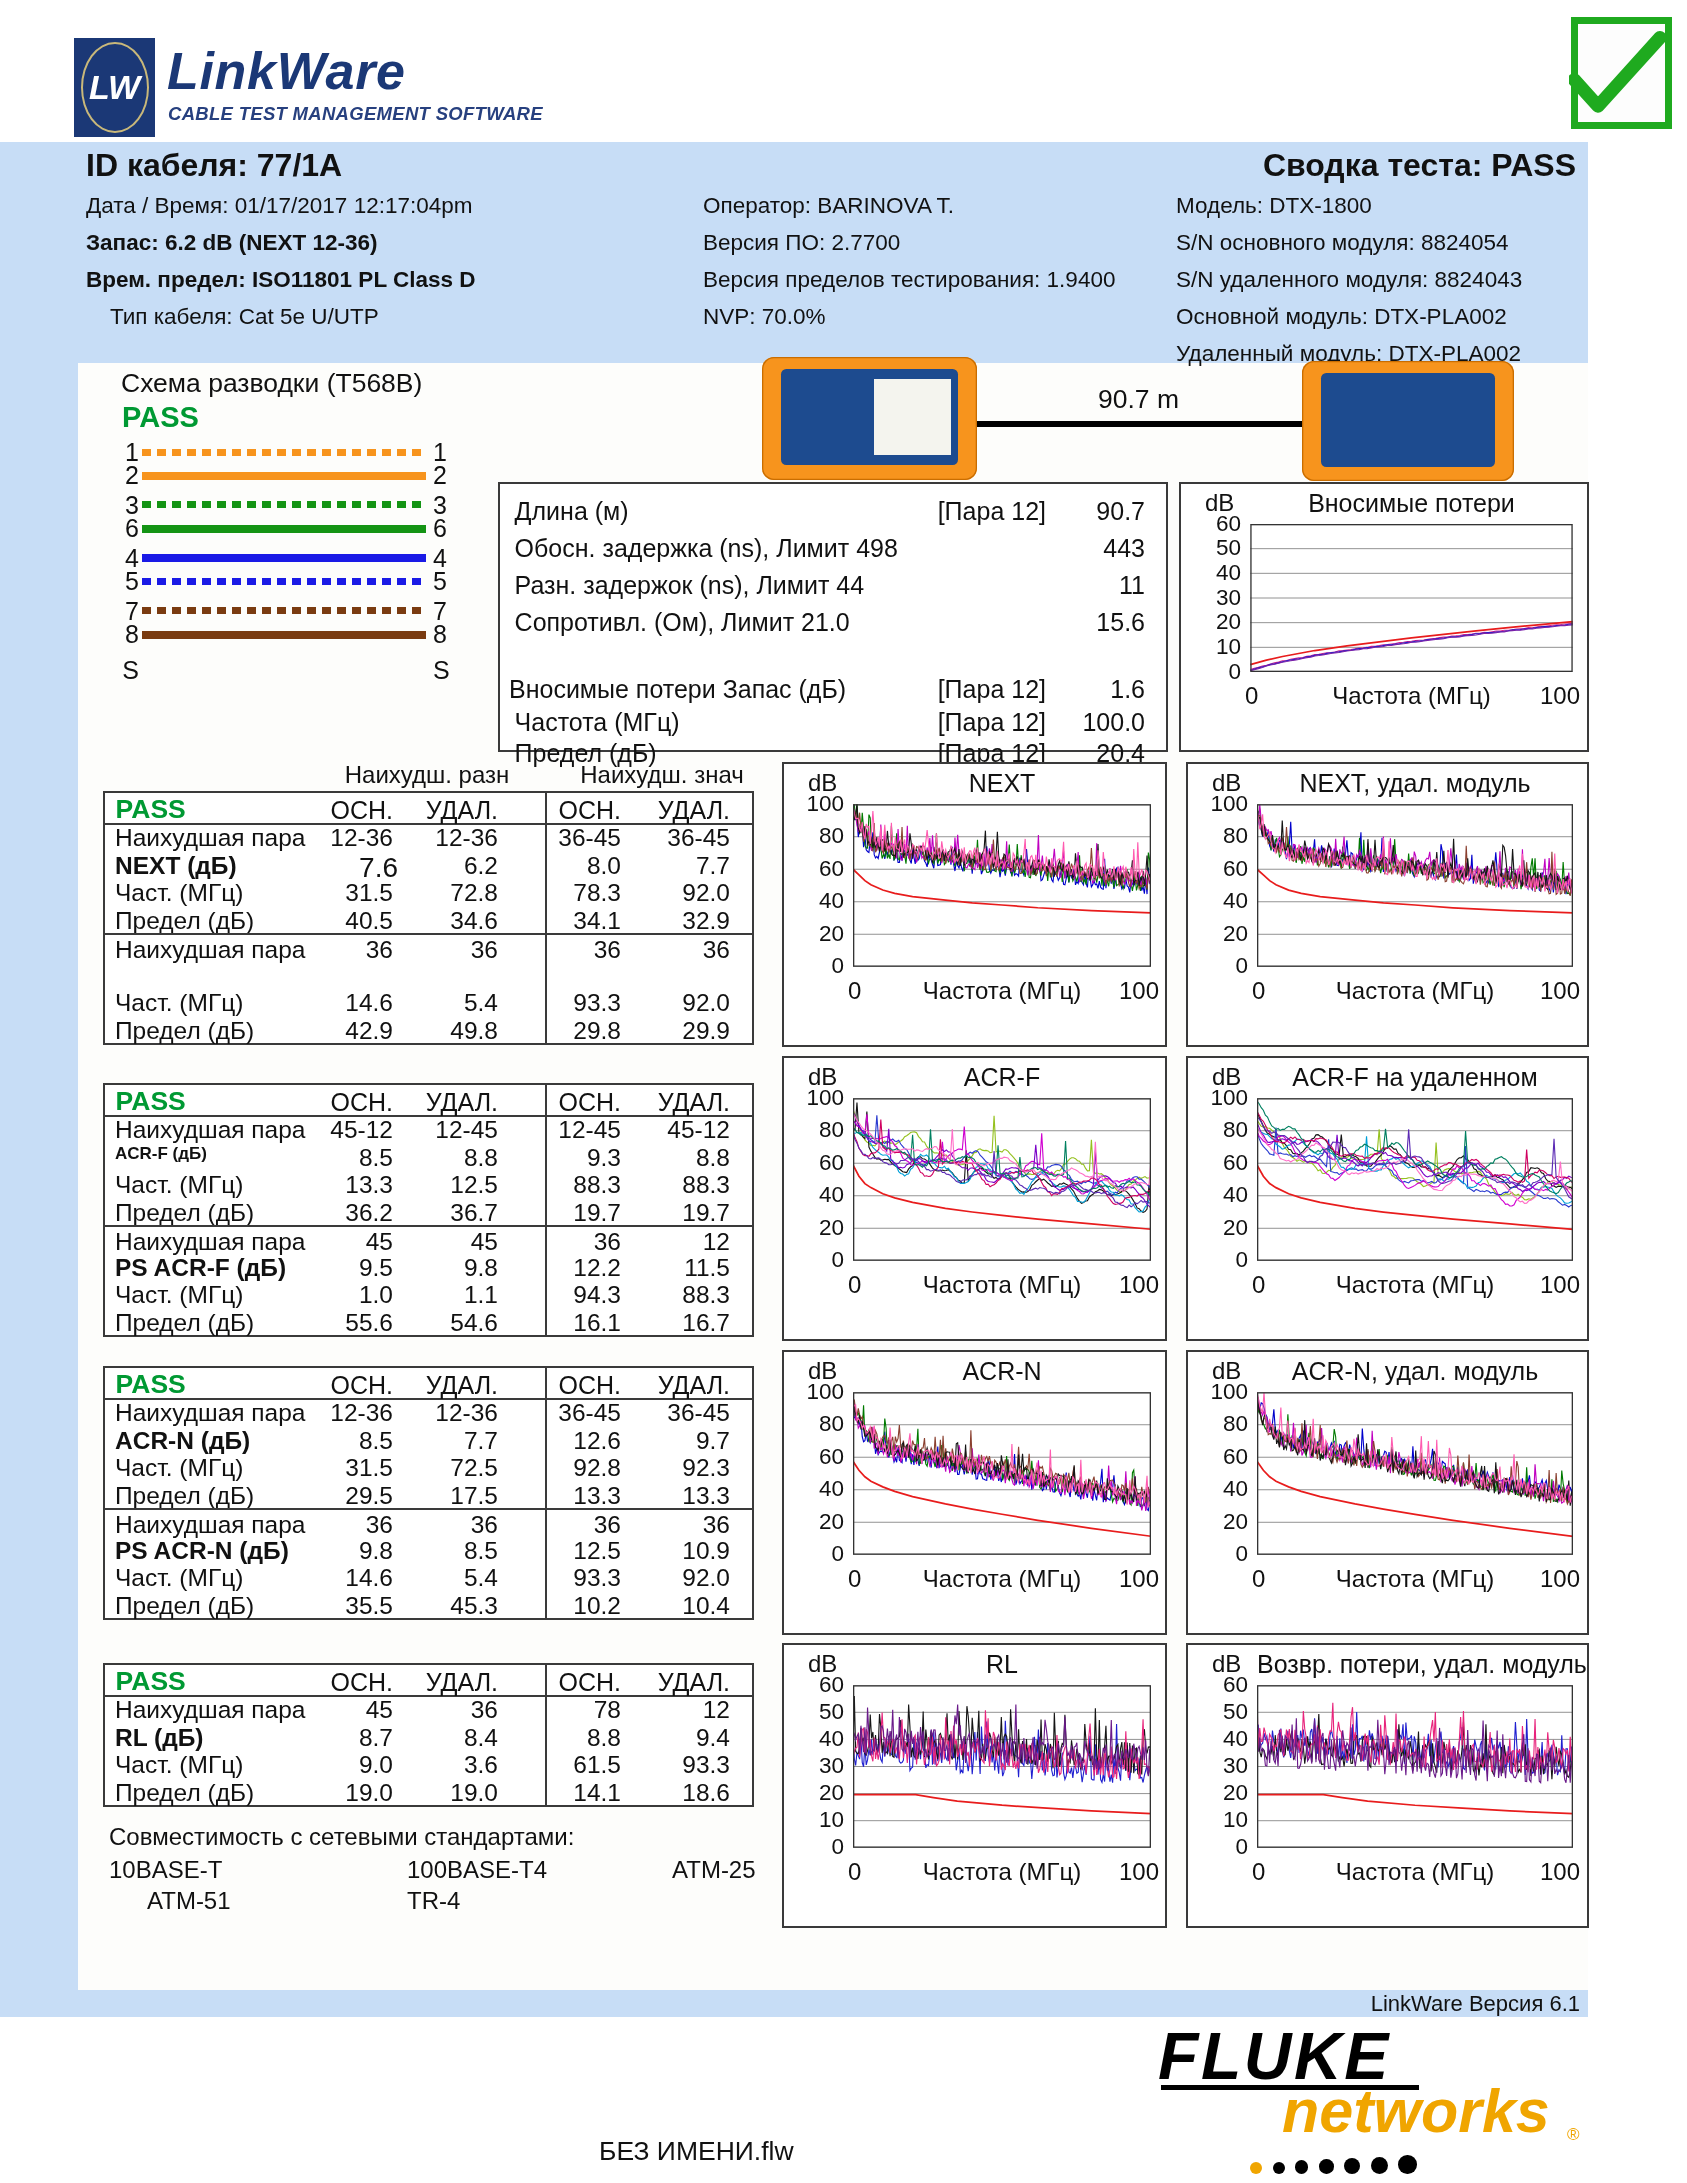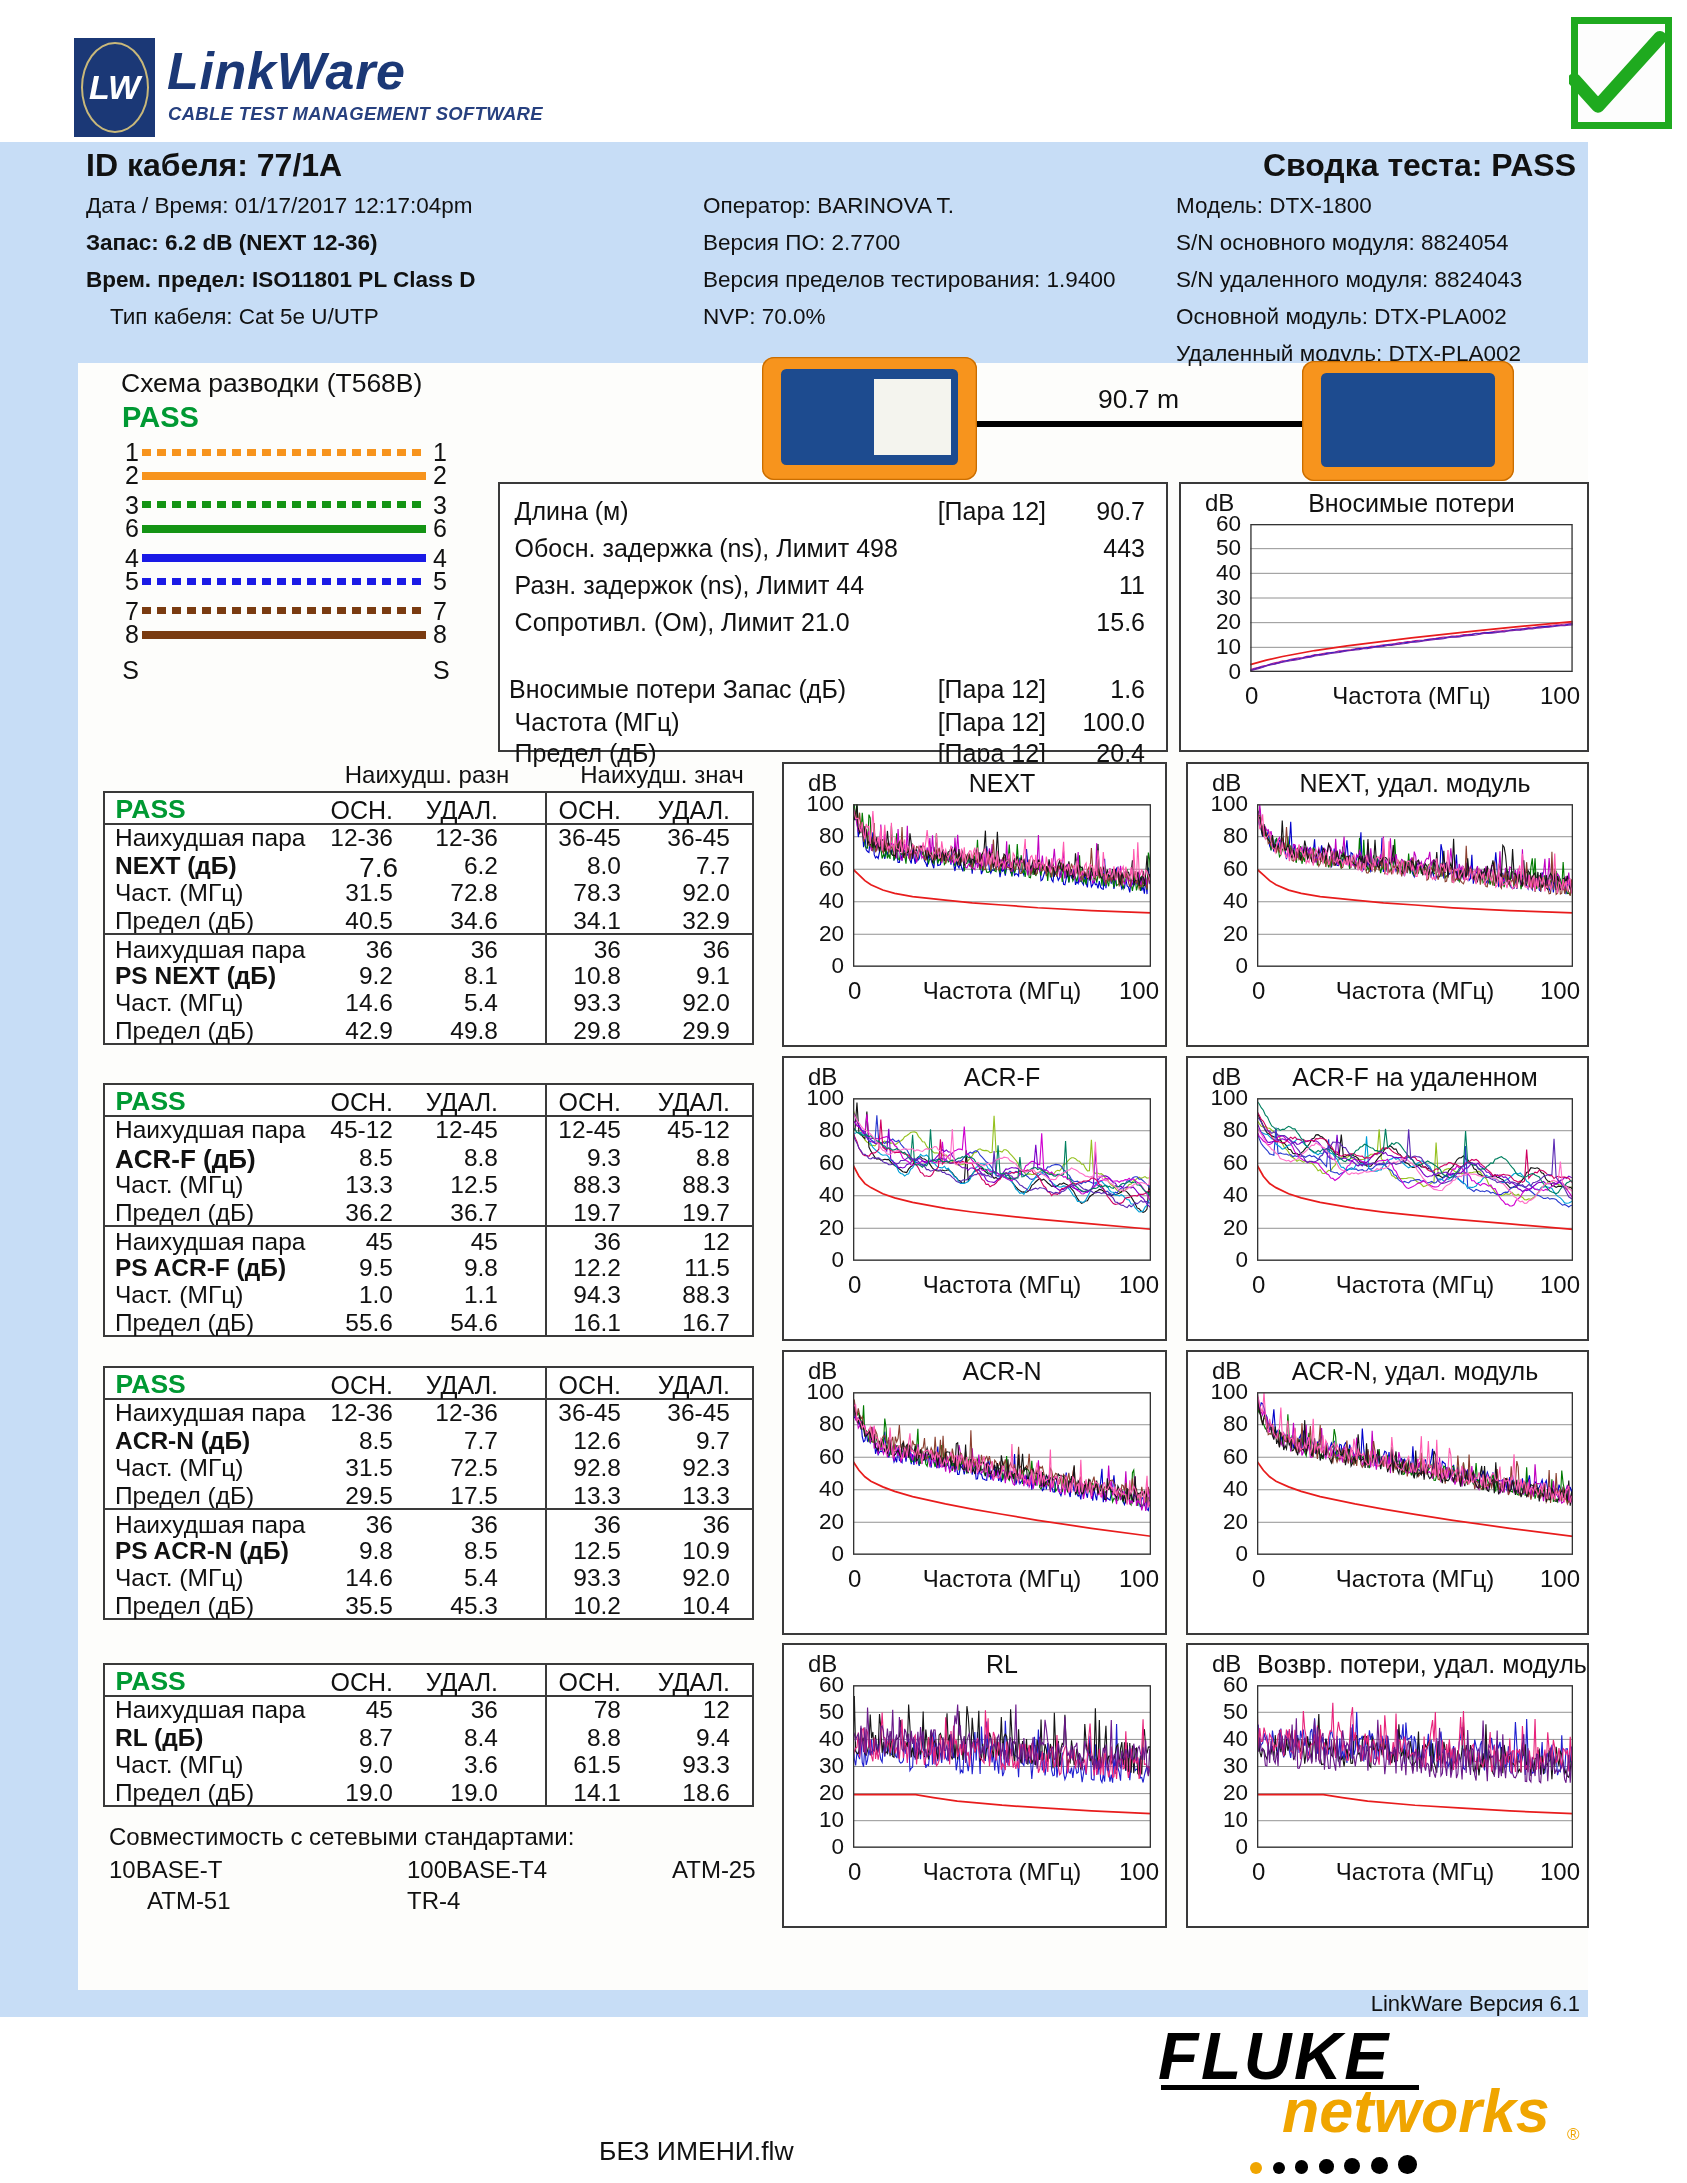--- a/index.html
+++ b/index.html
@@ -506,27 +506,20 @@
           <div style="position: absolute; left: 417px; top: 1.3px; width: 99px; text-align: right; font-size: 24.5px;">34.1</div>
           <div style="position: absolute; left: 526px; top: 1.3px; width: 99px; text-align: right; font-size: 24.5px;">32.9</div>
         </div>
         <div class="rt-row rt-sep" style="position: absolute; left: 0px; top: 140px; width: 100%; height: 27.5px;">
           <div style="position: absolute; left: 10px; top: 1.3px; font-size: 24.5px;">Наихудшая пара</div>
           <div style="position: absolute; left: 189px; top: 1.3px; width: 99px; text-align: right; font-size: 24.5px;">36</div>
           <div style="position: absolute; left: 294px; top: 1.3px; width: 99px; text-align: right; font-size: 24.5px;">36</div>
           <div style="position: absolute; left: 417px; top: 1.3px; width: 99px; text-align: right; font-size: 24.5px;">36</div>
           <div style="position: absolute; left: 526px; top: 1.3px; width: 99px; text-align: right; font-size: 24.5px;">36</div>
         </div>
-        <div class="rt-row" style="position: absolute; left: 0px; top: 168px; width: 100%; height: 27.5px;">
-          <div style="position: absolute; left: 10px; top: 1.3px; font-size: 24.5px; font-weight: bold;">PS NEXT (дБ)</div>
-          <div style="position: absolute; left: 189px; top: 1.3px; width: 99px; text-align: right; font-size: 24.5px;">9.2</div>
-          <div style="position: absolute; left: 294px; top: 1.3px; width: 99px; text-align: right; font-size: 24.5px;">8.1</div>
-          <div style="position: absolute; left: 417px; top: 1.3px; width: 99px; text-align: right; font-size: 24.5px;">10.8</div>
-          <div style="position: absolute; left: 526px; top: 1.3px; width: 99px; text-align: right; font-size: 24.5px;">9.1</div>
-        </div>
         <div class="rt-row" style="position: absolute; left: 0px; top: 195px; width: 100%; height: 27.5px;">
           <div style="position: absolute; left: 10px; top: 1.3px; font-size: 24.5px;">Част. (МГц)</div>
           <div style="position: absolute; left: 189px; top: 1.3px; width: 99px; text-align: right; font-size: 24.5px;">14.6</div>
           <div style="position: absolute; left: 294px; top: 1.3px; width: 99px; text-align: right; font-size: 24.5px;">5.4</div>
           <div style="position: absolute; left: 417px; top: 1.3px; width: 99px; text-align: right; font-size: 24.5px;">93.3</div>
           <div style="position: absolute; left: 526px; top: 1.3px; width: 99px; text-align: right; font-size: 24.5px;">92.0</div>
         </div>
         <div class="rt-row" style="position: absolute; left: 0px; top: 223px; width: 100%; height: 27.5px;">
           <div style="position: absolute; left: 10px; top: 1.3px; font-size: 24.5px;">Предел (дБ)</div>
           <div style="position: absolute; left: 189px; top: 1.3px; width: 99px; text-align: right; font-size: 24.5px;">42.9</div>
@@ -545,21 +538,21 @@
         </div>
         <div class="rt-vline" style="left: 440px;"></div>
         <div class="rt-row" style="position: absolute; left: 0px; top: 30px; width: 100%; height: 27.5px;">
           <div style="position: absolute; left: 10px; top: 1.3px; font-size: 24.5px;">Наихудшая пара</div>
           <div style="position: absolute; left: 189px; top: 1.3px; width: 99px; text-align: right; font-size: 24.5px;">45-12</div>
           <div style="position: absolute; left: 294px; top: 1.3px; width: 99px; text-align: right; font-size: 24.5px;">12-45</div>
           <div style="position: absolute; left: 417px; top: 1.3px; width: 99px; text-align: right; font-size: 24.5px;">12-45</div>
           <div style="position: absolute; left: 526px; top: 1.3px; width: 99px; text-align: right; font-size: 24.5px;">45-12</div>
         </div>
         <div class="rt-row" style="position: absolute; left: 0px; top: 58px; width: 100%; height: 27.5px;">
-          <div style="position: absolute; left: 10px; top: 1.3px; font-size: 26px; font-weight: bold;">ACR-F (дБ)</div>
+          <div style="position: absolute; left: 10px; top: 1.3px; font-size: 17px; font-weight: bold;">ACR-F (дБ)</div>
           <div style="position: absolute; left: 189px; top: 1.3px; width: 99px; text-align: right; font-size: 24.5px;">8.5</div>
           <div style="position: absolute; left: 294px; top: 1.3px; width: 99px; text-align: right; font-size: 24.5px;">8.8</div>
           <div style="position: absolute; left: 417px; top: 1.3px; width: 99px; text-align: right; font-size: 24.5px;">9.3</div>
           <div style="position: absolute; left: 526px; top: 1.3px; width: 99px; text-align: right; font-size: 24.5px;">8.8</div>
         </div>
         <div class="rt-row" style="position: absolute; left: 0px; top: 85px; width: 100%; height: 27.5px;">
           <div style="position: absolute; left: 10px; top: 1.3px; font-size: 24.5px;">Част. (МГц)</div>
           <div style="position: absolute; left: 189px; top: 1.3px; width: 99px; text-align: right; font-size: 24.5px;">13.3</div>
           <div style="position: absolute; left: 294px; top: 1.3px; width: 99px; text-align: right; font-size: 24.5px;">12.5</div>
           <div style="position: absolute; left: 417px; top: 1.3px; width: 99px; text-align: right; font-size: 24.5px;">88.3</div>

